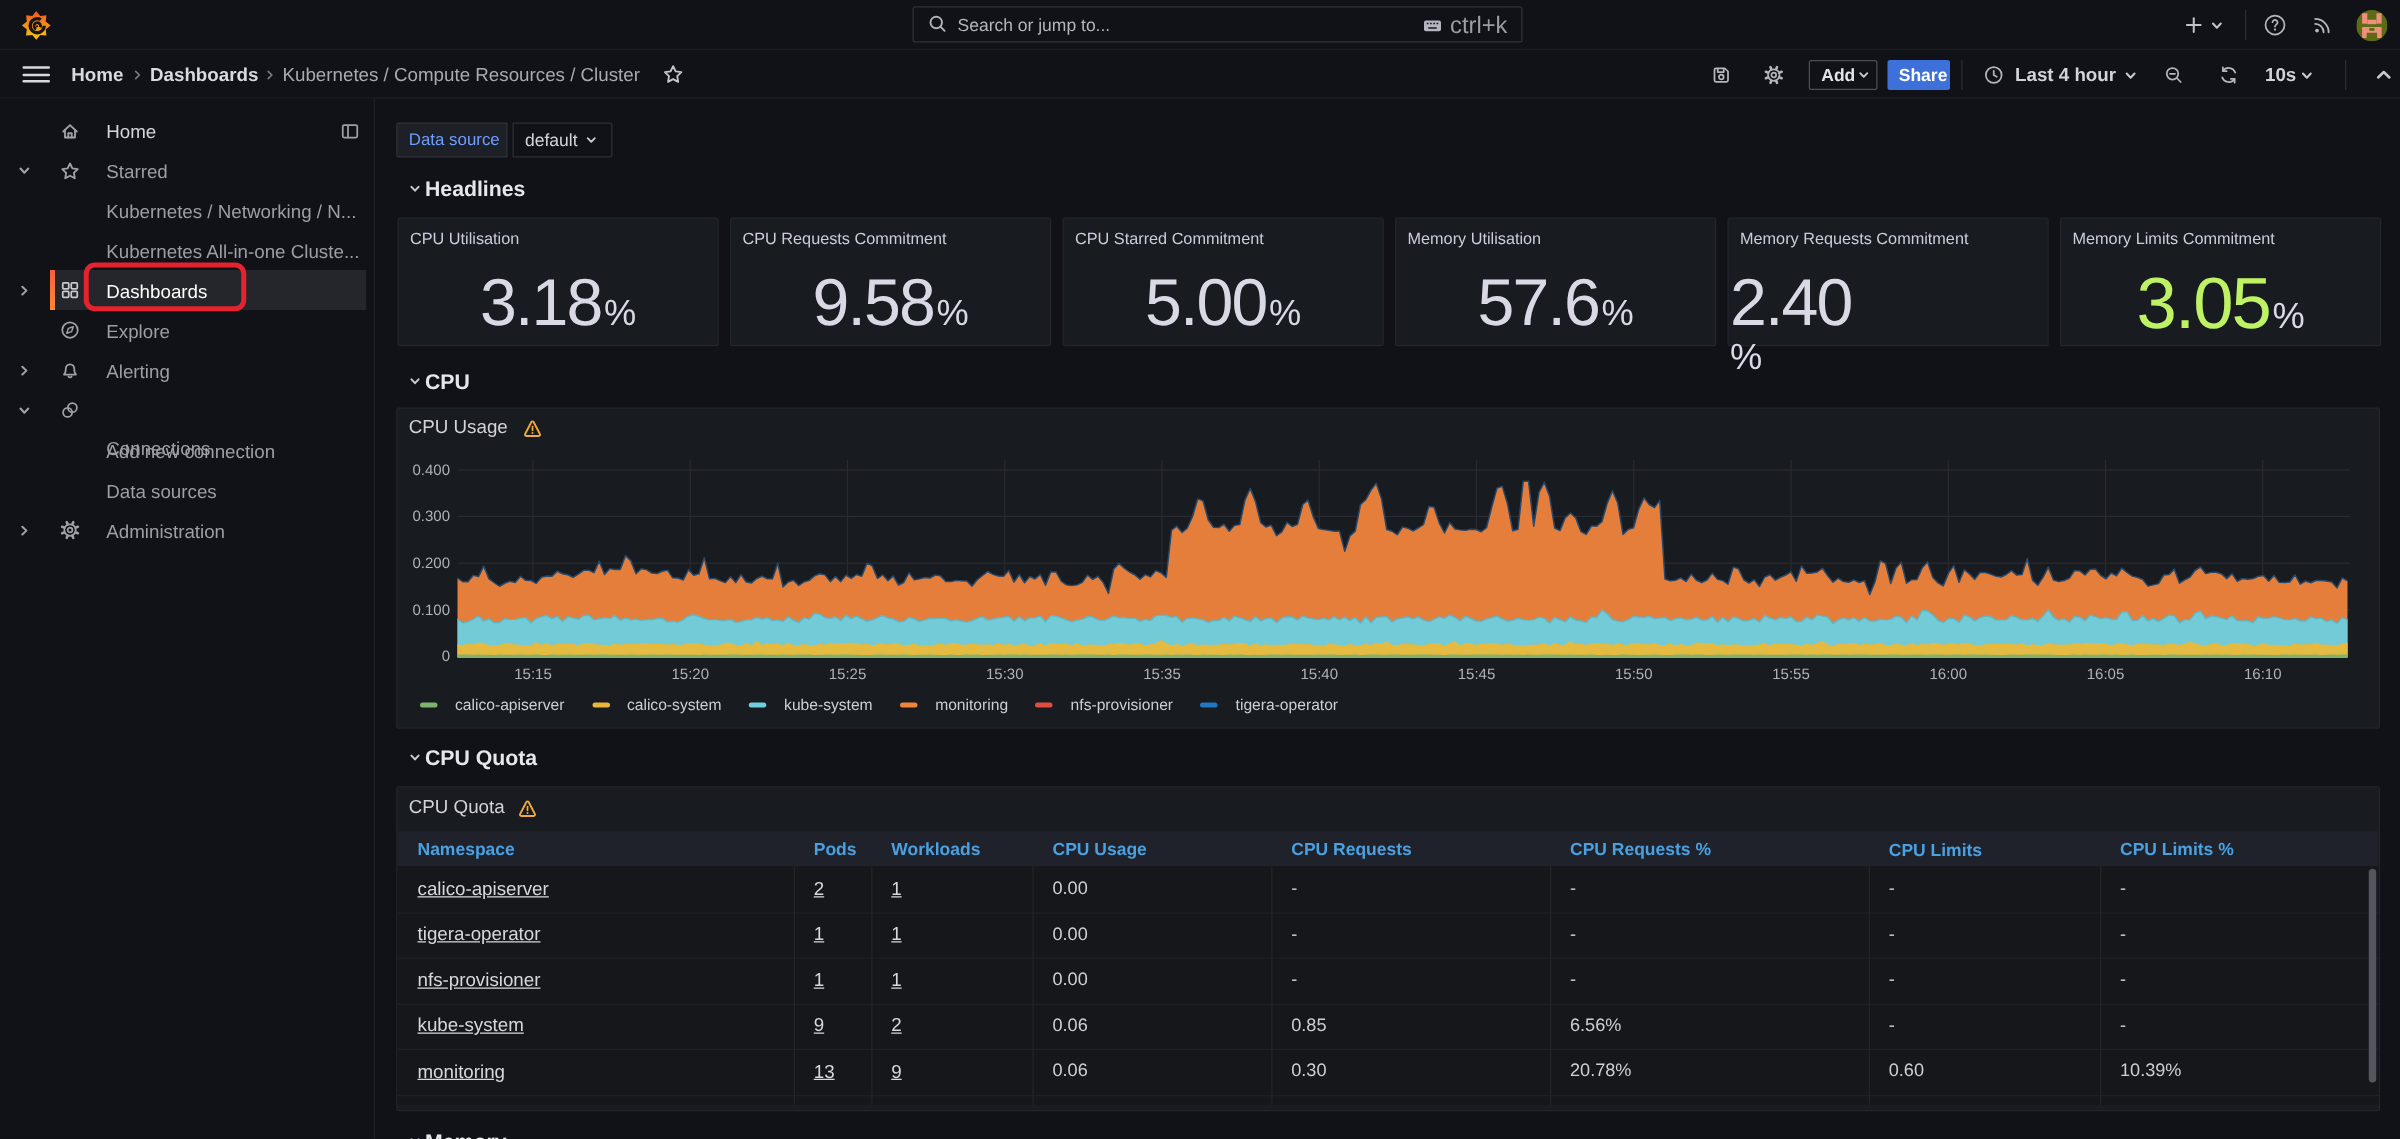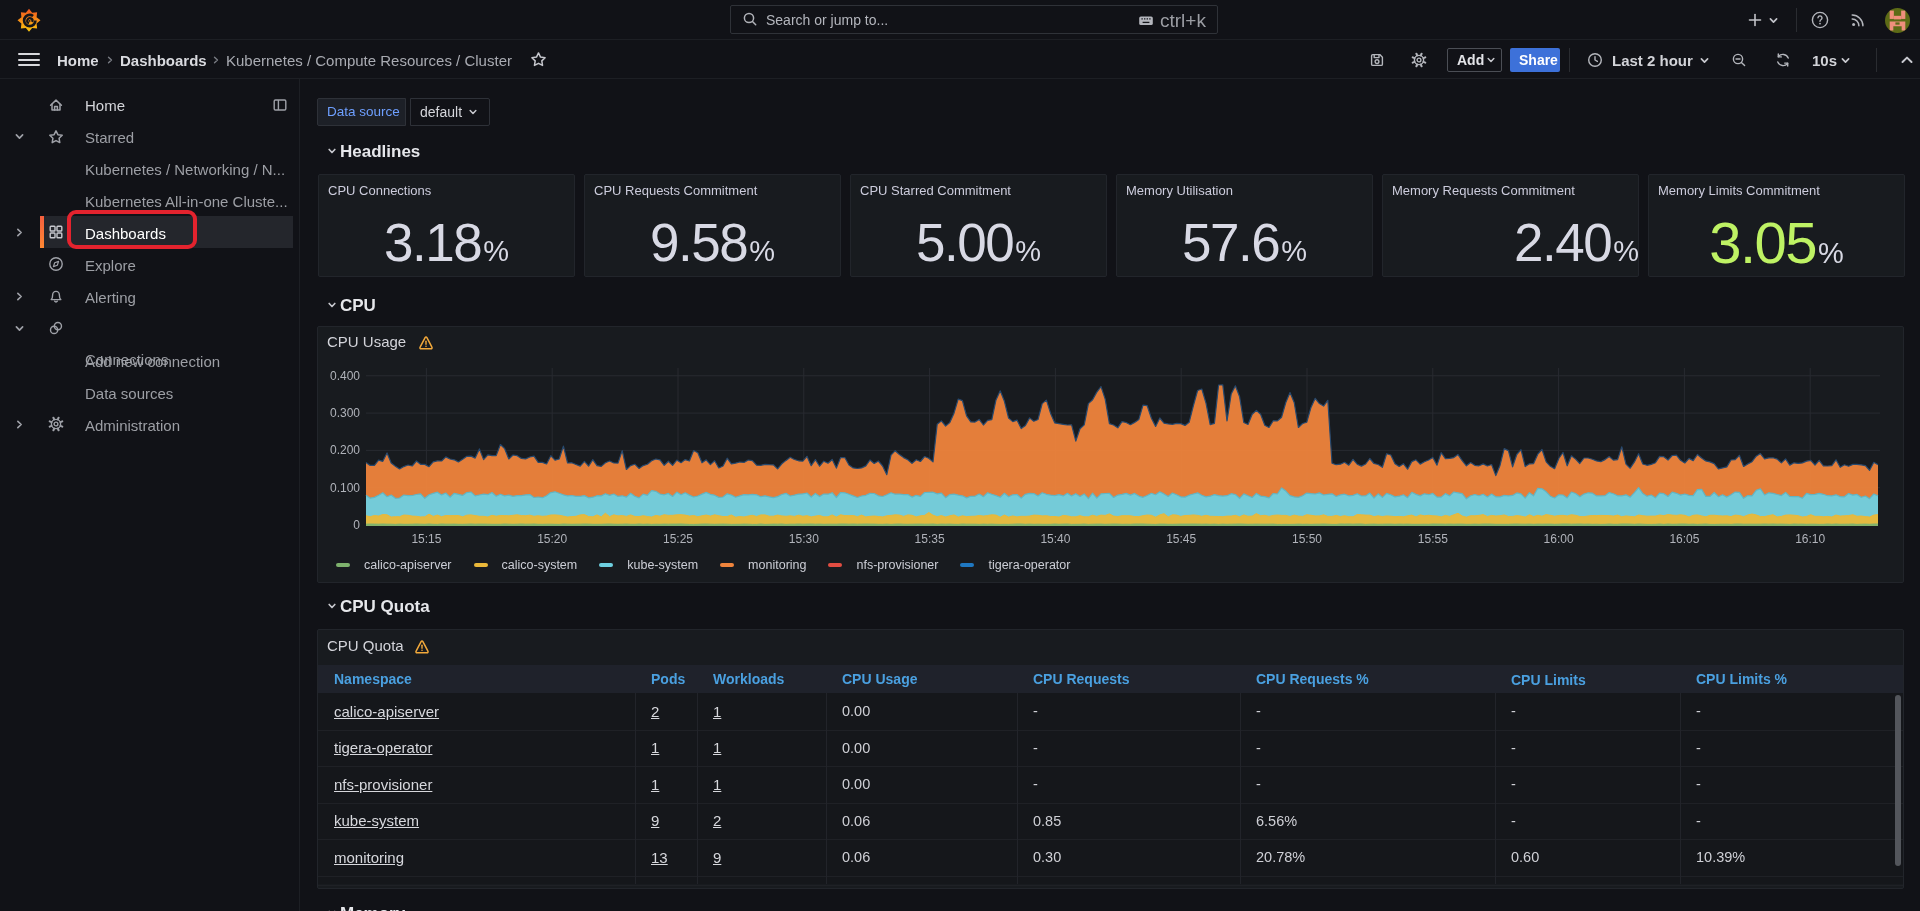--- a/index.html
+++ b/index.html
@@ -105,21 +105,21 @@
 <svg style="position:absolute;left:1486px;top:55px;" width="10" height="10" viewBox="0 0 12 12" fill="none">
     <path d="M2.6 4.2 6 7.8 9.4 4.2" stroke="#c8c9cf" stroke-width="1.8" stroke-linecap="round" stroke-linejoin="round"></path>
   </svg>
 <div style="position:absolute;left:1510px;top:48px;width:50px;height:24px;background:#3d71d9;border-radius:2px;"></div>
 <div style="position:absolute;left:1519px;top:50.0px;font-size:14px;color:#ffffff;font-weight:600;line-height:20px;white-space:nowrap;">Share</div>
 <div style="position:absolute;left:1569px;top:48px;width:1px;height:24px;background:#2a2c31;"></div>
 <svg style="position:absolute;left:1587px;top:52px;" width="16" height="16" viewBox="0 0 16 16" fill="none">
     <circle cx="8" cy="8" r="6.3" stroke="#b4b6bc" stroke-width="1.4"></circle>
     <path d="M8 4.6 V8 L10.4 9.4" stroke="#b4b6bc" stroke-width="1.4" stroke-linecap="round" stroke-linejoin="round"></path>
   </svg>
-<div style="position:absolute;left:1612px;top:49.5px;font-size:15px;color:#d2d3d8;font-weight:600;line-height:21px;white-space:nowrap;">Last 2 hour</div>
+<div style="position:absolute;left:1612px;top:49.5px;font-size:15px;color:#d2d3d8;font-weight:600;line-height:21px;white-space:nowrap;">Last 4 hour</div>
 <svg style="position:absolute;left:1699px;top:55px;" width="11" height="11" viewBox="0 0 12 12" fill="none">
     <path d="M2.6 4.2 6 7.8 9.4 4.2" stroke="#c8c9cf" stroke-width="1.8" stroke-linecap="round" stroke-linejoin="round"></path>
   </svg>
 <svg style="position:absolute;left:1731px;top:52px;" width="16" height="16" viewBox="0 0 16 16" fill="none">
     <circle cx="7" cy="7" r="4.6" stroke="#b4b6bc" stroke-width="1.4"></circle>
     <line x1="10.4" y1="10.4" x2="13.6" y2="13.6" stroke="#b4b6bc" stroke-width="1.4" stroke-linecap="round"></line>
     <line x1="5" y1="7" x2="9" y2="7" stroke="#b4b6bc" stroke-width="1.4" stroke-linecap="round"></line>
   </svg>
 <svg style="position:absolute;left:1775px;top:52px;" width="16" height="16" viewBox="0 0 16 16" fill="none">
     <path d="M13.2 6.1 A5.6 5.6 0 0 0 3.4 4.7" stroke="#b4b6bc" stroke-width="1.4" stroke-linecap="round" stroke-linejoin="round"></path>
@@ -212,21 +212,21 @@
 <div style="position:absolute;left:410px;top:98px;width:80px;height:28px;background:#111217;border:1px solid #2e3138;border-radius:0 2px 2px 0;"></div>
 <div style="position:absolute;left:420px;top:102.0px;font-size:14px;color:#d5d6db;font-weight:400;line-height:20px;white-space:nowrap;">default</div>
 <svg style="position:absolute;left:468px;top:107px;" width="10" height="10" viewBox="0 0 12 12" fill="none">
     <path d="M2.6 4.2 6 7.8 9.4 4.2" stroke="#c8c9cf" stroke-width="1.8" stroke-linecap="round" stroke-linejoin="round"></path>
   </svg>
 <svg style="position:absolute;left:327px;top:146px;" width="10" height="10" viewBox="0 0 12 12" fill="none">
     <path d="M2.6 4.2 6 7.8 9.4 4.2" stroke="#c8c9cf" stroke-width="2" stroke-linecap="round" stroke-linejoin="round"></path>
   </svg>
 <div style="position:absolute;left:340px;top:139.5px;font-size:17px;color:#e6e7eb;font-weight:700;line-height:23px;white-space:nowrap;">Headlines</div>
 <div style="position:absolute;left:318px;top:174px;width:257px;height:103px;background:#181b1f;border:1px solid #22252b;border-radius:2px;"></div>
-<div style="position:absolute;left:328px;top:180.5px;font-size:13px;color:#ccccdc;font-weight:500;line-height:19px;white-space:nowrap;">CPU Connections</div>
+<div style="position:absolute;left:328px;top:180.5px;font-size:13px;color:#ccccdc;font-weight:500;line-height:19px;white-space:nowrap;">CPU Utilisation</div>
 <div style="position:absolute;left:318px;top:216px;width:257px;height:58px;display:flex;align-items:baseline;justify-content:center;">
     <span style="font-size:53px;font-weight:400;color:#d8d9e4;line-height:54px;letter-spacing:-1.5px;">3.18</span>
     <span style="font-size:29px;font-weight:400;color:#d8d9e4;margin-left:2px;">%</span>
   </div>
 <div style="position:absolute;left:584px;top:174px;width:257px;height:103px;background:#181b1f;border:1px solid #22252b;border-radius:2px;"></div>
 <div style="position:absolute;left:594px;top:180.5px;font-size:13px;color:#ccccdc;font-weight:500;line-height:19px;white-space:nowrap;">CPU Requests Commitment</div>
 <div style="position:absolute;left:584px;top:216px;width:257px;height:58px;display:flex;align-items:baseline;justify-content:center;">
     <span style="font-size:53px;font-weight:400;color:#d8d9e4;line-height:54px;letter-spacing:-1.5px;">9.58</span>
     <span style="font-size:29px;font-weight:400;color:#d8d9e4;margin-left:2px;">%</span>
   </div>
@@ -237,21 +237,21 @@
     <span style="font-size:29px;font-weight:400;color:#d8d9e4;margin-left:2px;">%</span>
   </div>
 <div style="position:absolute;left:1116px;top:174px;width:257px;height:103px;background:#181b1f;border:1px solid #22252b;border-radius:2px;"></div>
 <div style="position:absolute;left:1126px;top:180.5px;font-size:13px;color:#ccccdc;font-weight:500;line-height:19px;white-space:nowrap;">Memory Utilisation</div>
 <div style="position:absolute;left:1116px;top:216px;width:257px;height:58px;display:flex;align-items:baseline;justify-content:center;">
     <span style="font-size:53px;font-weight:400;color:#d8d9e4;line-height:54px;letter-spacing:-1.5px;">57.6</span>
     <span style="font-size:29px;font-weight:400;color:#d8d9e4;margin-left:2px;">%</span>
   </div>
 <div style="position:absolute;left:1382px;top:174px;width:257px;height:103px;background:#181b1f;border:1px solid #22252b;border-radius:2px;"></div>
 <div style="position:absolute;left:1392px;top:180.5px;font-size:13px;color:#ccccdc;font-weight:500;line-height:19px;white-space:nowrap;">Memory Requests Commitment</div>
-<div style="position:absolute;left:1382px;top:216px;width:257px;height:58px;display:flex;align-items:baseline;justify-content:flex-end;">
+<div style="position:absolute;left:1382px;top:216px;width:257px;height:58px;display:flex;align-items:baseline;justify-content:flex-start;flex-direction:column;">
     <span style="font-size:53px;font-weight:400;color:#d8d9e4;line-height:54px;letter-spacing:-1.5px;">2.40</span>
     <span style="font-size:29px;font-weight:400;color:#d8d9e4;margin-left:2px;">%</span>
   </div>
 <div style="position:absolute;left:1648px;top:174px;width:257px;height:103px;background:#181b1f;border:1px solid #22252b;border-radius:2px;"></div>
 <div style="position:absolute;left:1658px;top:180.5px;font-size:13px;color:#ccccdc;font-weight:500;line-height:19px;white-space:nowrap;">Memory Limits Commitment</div>
 <div style="position:absolute;left:1648px;top:216px;width:257px;height:58px;display:flex;align-items:baseline;justify-content:center;">
     <span style="font-size:58px;font-weight:400;color:#bef264;line-height:54px;letter-spacing:-1.5px;">3.05</span>
     <span style="font-size:29px;font-weight:400;color:#d8d9e4;margin-left:2px;">%</span>
   </div>
 <svg style="position:absolute;left:327px;top:300px;" width="10" height="10" viewBox="0 0 12 12" fill="none">

